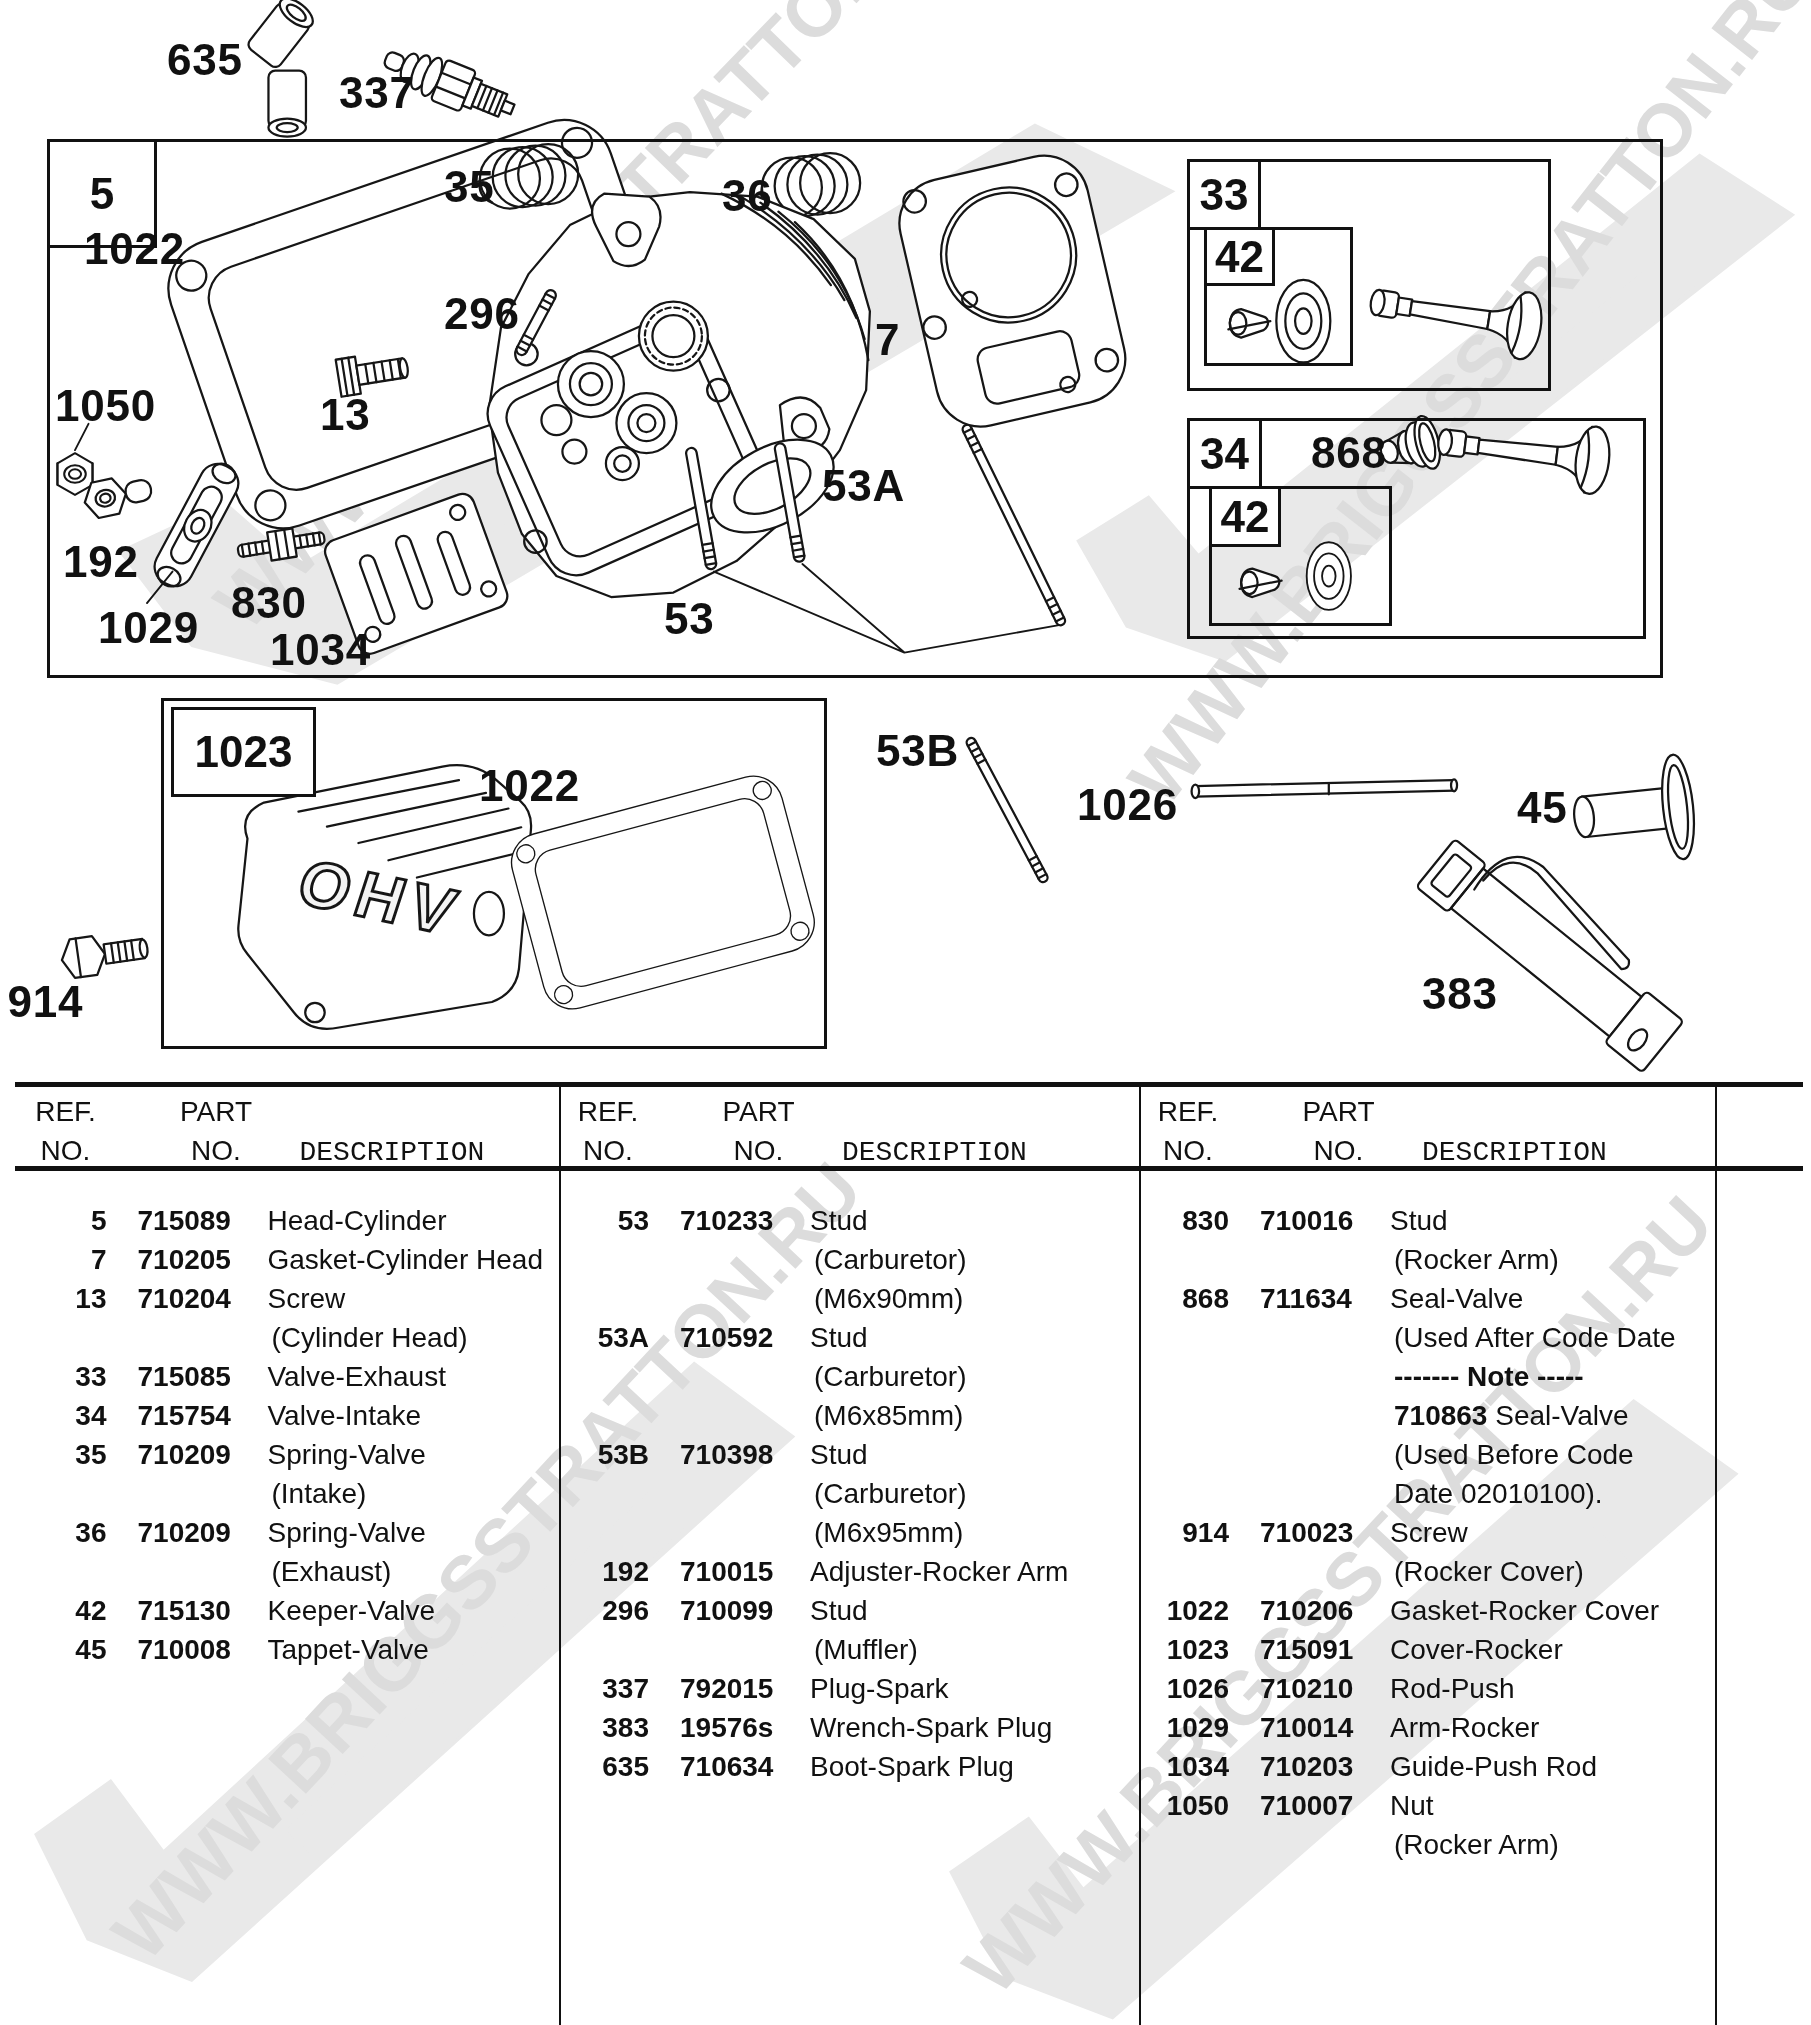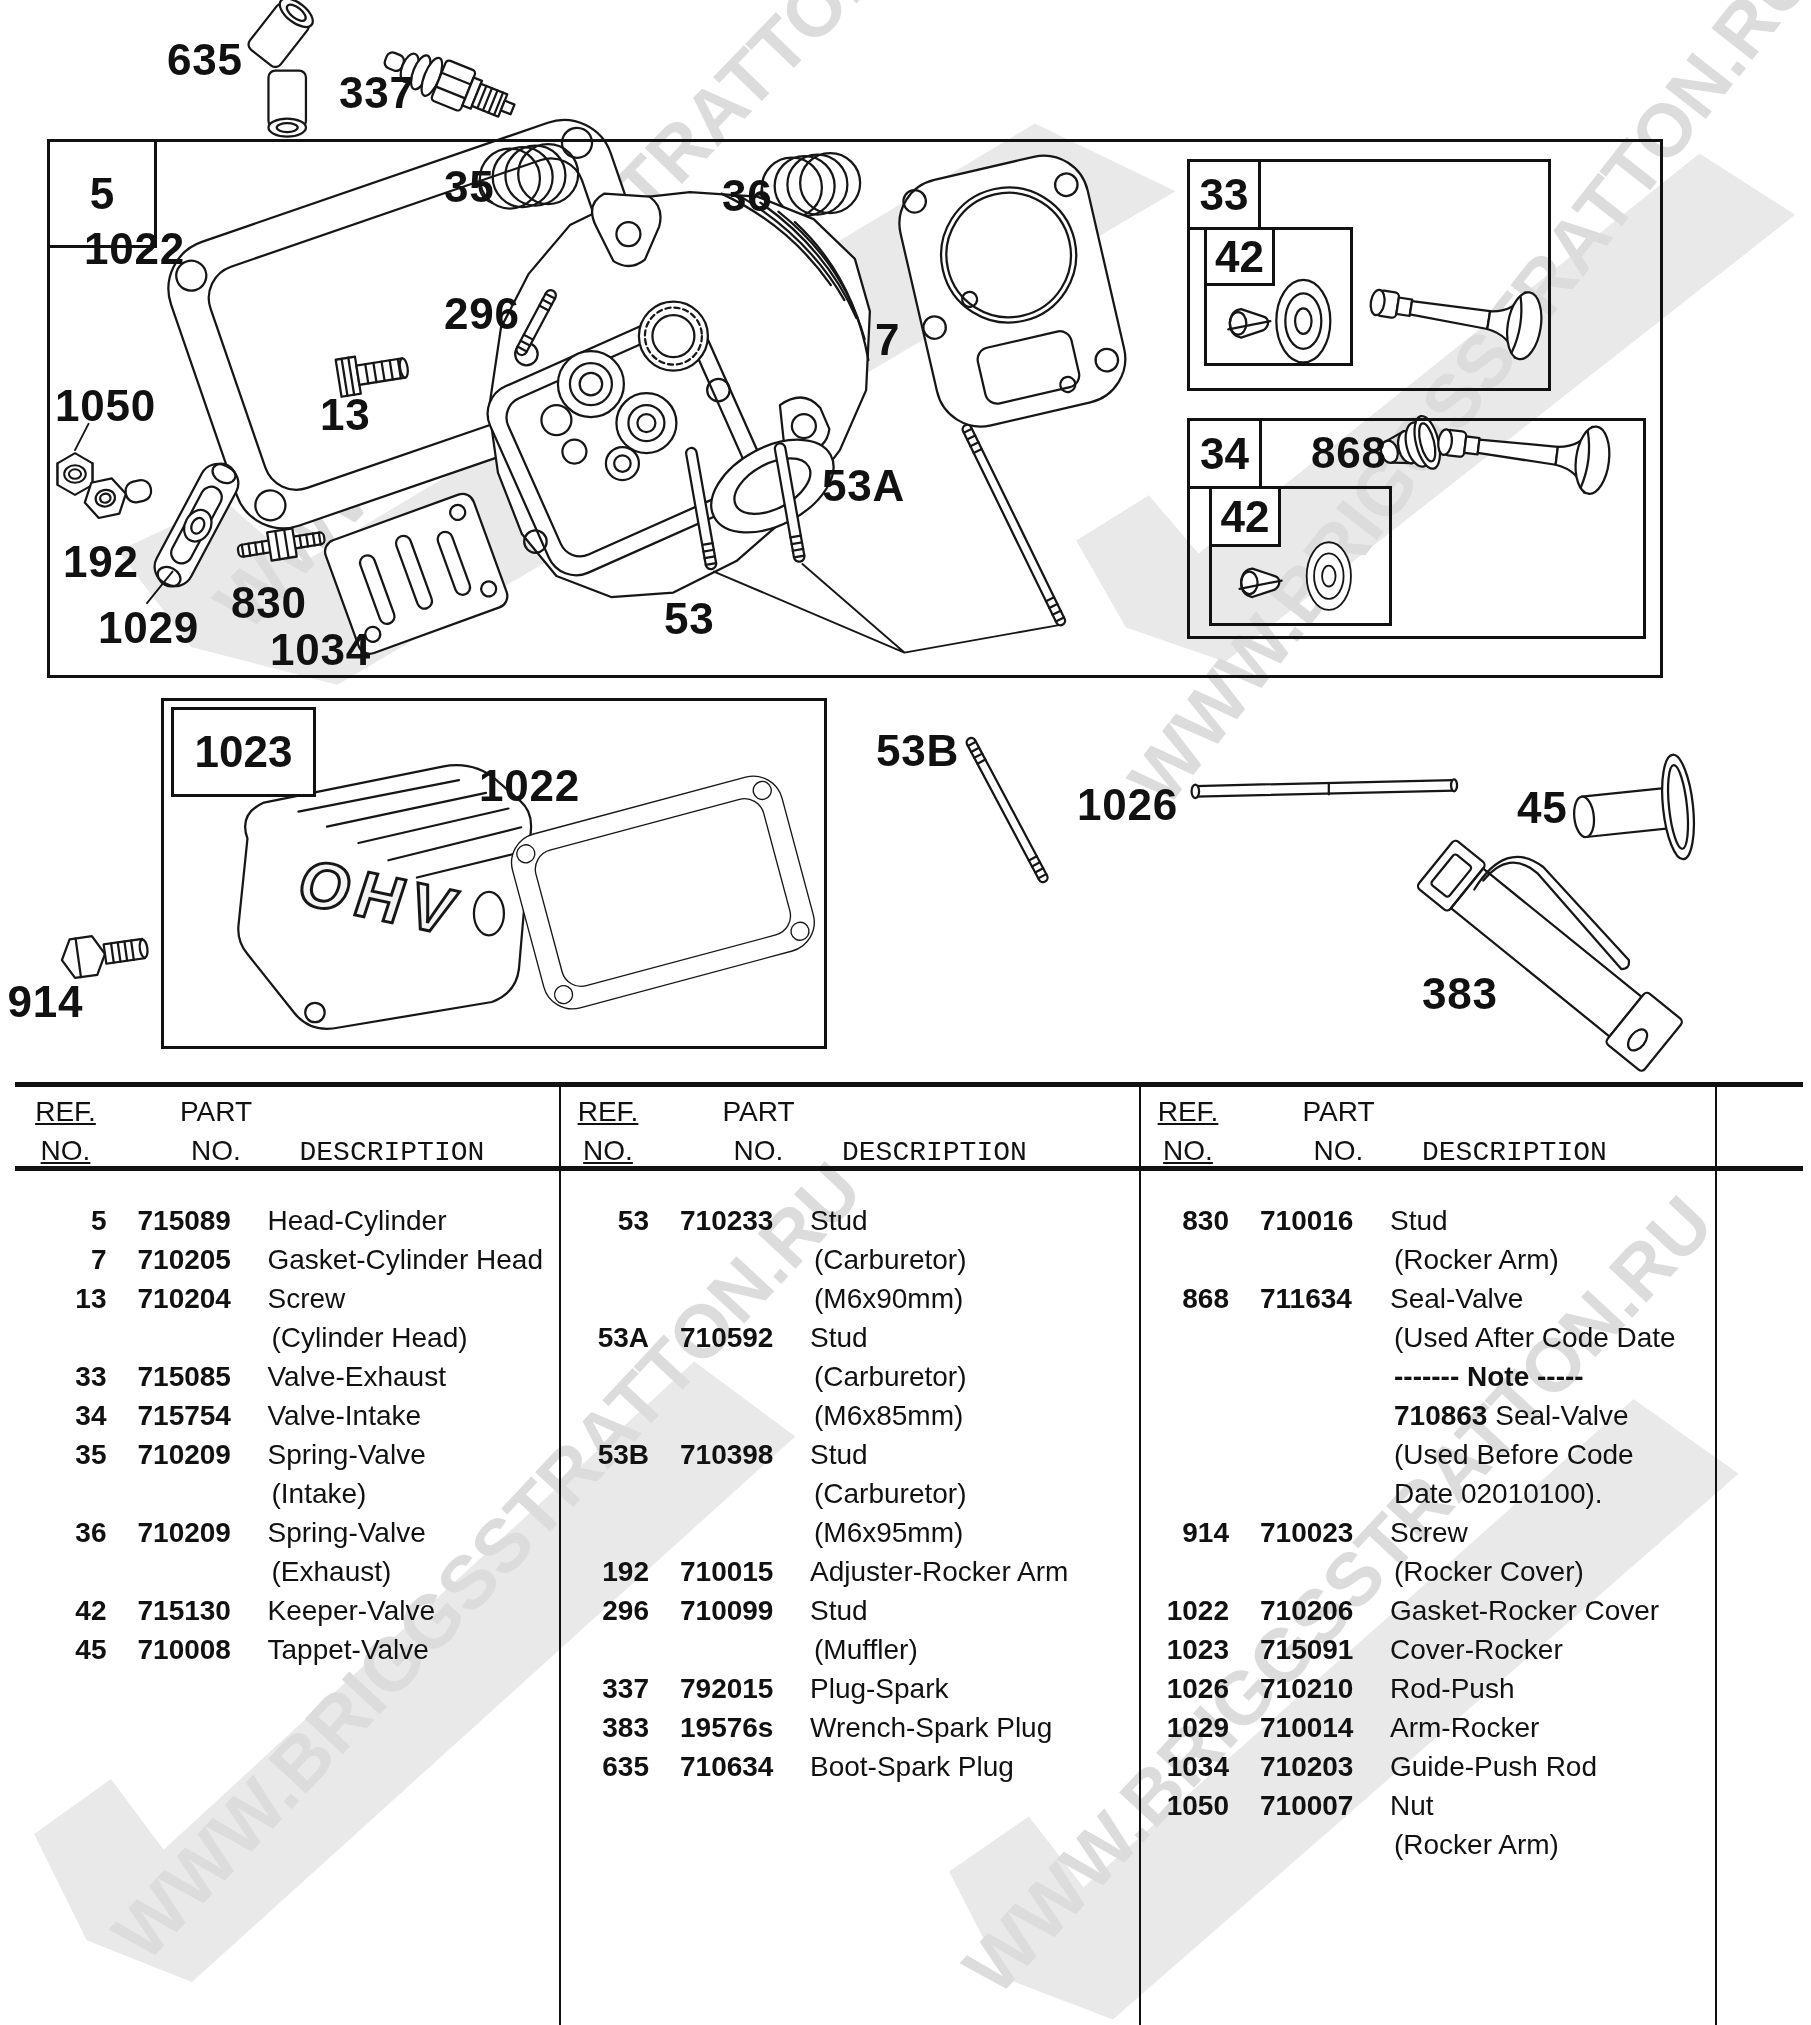--- a/index.html
+++ b/index.html
@@ -21,21 +21,21 @@
   .ohv{
     position:absolute;z-index:3;font-size:65px;font-weight:bold;
     letter-spacing:7.5px;color:#f4f4f4;-webkit-text-stroke:3px #161616;
     transform:rotate(12deg) skewX(-6deg);
   }
   
   .rule{position:absolute;left:15px;width:1788px;height:4.5px;background:#111;z-index:3;}
   .vline{position:absolute;top:1082px;height:943px;width:2.3px;background:#111;z-index:3;}
   .tcol{position:absolute;top:1092px;z-index:3;font-size:28px;line-height:39px;}
   .th-line{white-space:nowrap;}
-  .th-ref{display:inline-block;width:98px;text-align:center;text-decoration:underline;}
+  .th-ref{display:inline-block;width:98px;text-align:center;}
   .th-part{display:inline-block;width:113px;margin-left:45px;text-align:center;}
   .th-desc{display:inline-block;margin-left:27px;font-family:Liberation Mono, monospace;}
   .rows{margin-top:28.5px;}
   .trow{white-space:nowrap;}
   .ref{display:inline-block;width:90px;text-align:right;font-weight:bold;}
   .part{display:inline-block;width:113px;margin-left:31px;font-weight:bold;}
   .desc{margin-left:17px;}
   .cont{margin-left:255px;}
   .b{font-weight:bold;}
   .trow b{font-weight:bold;}

